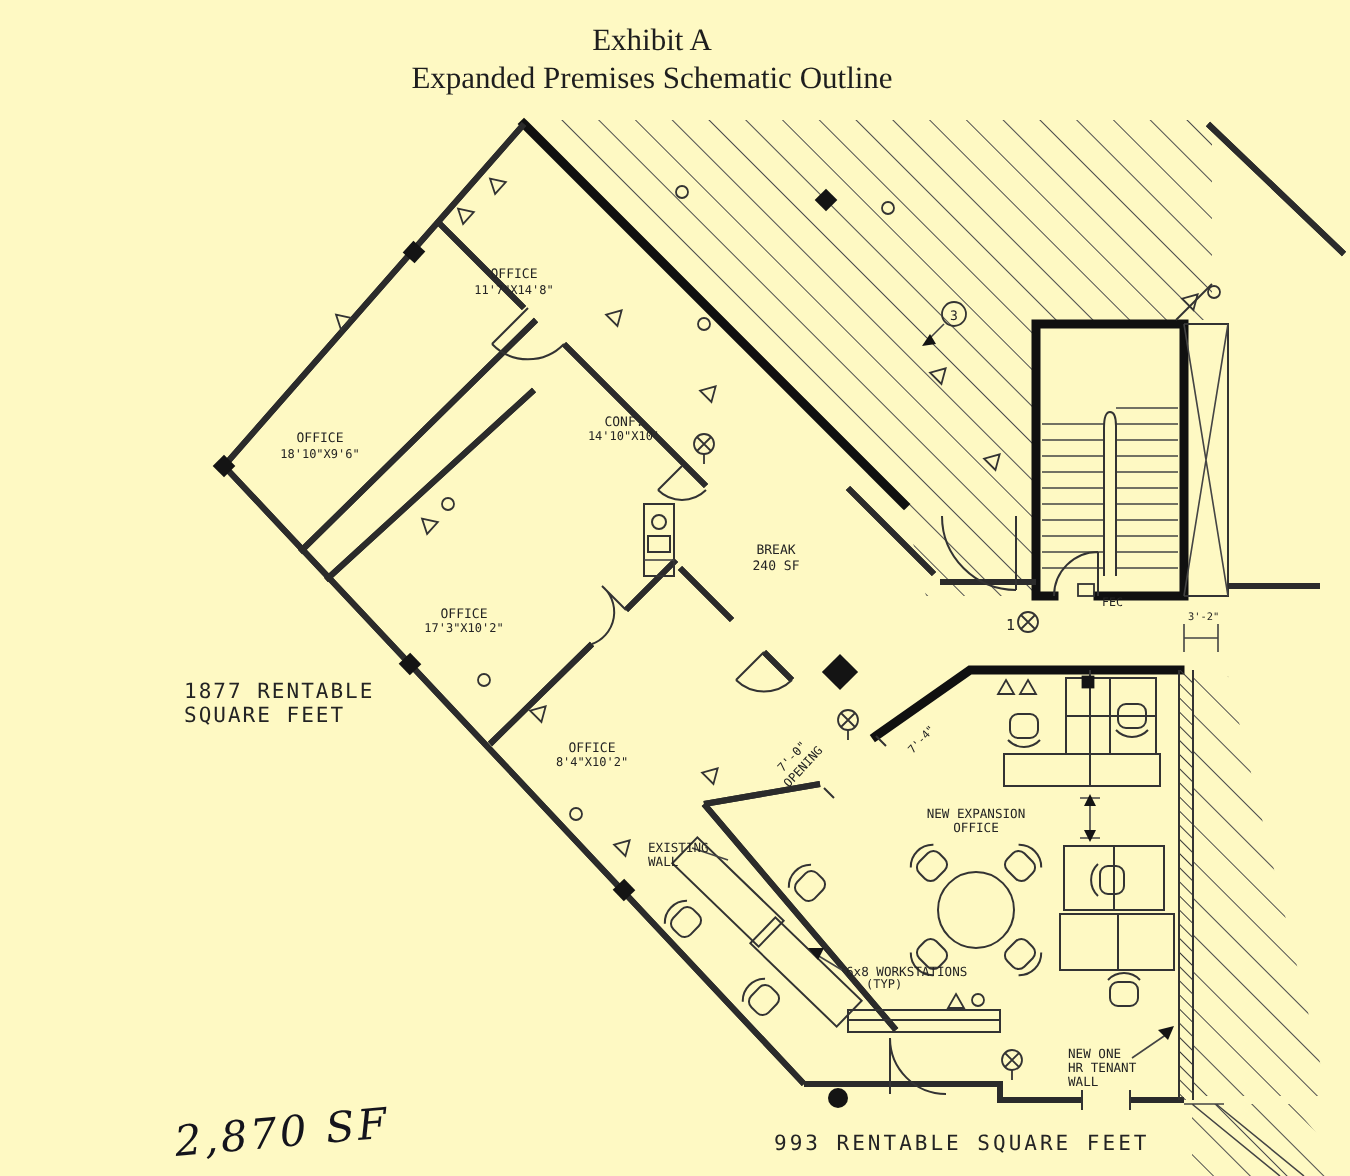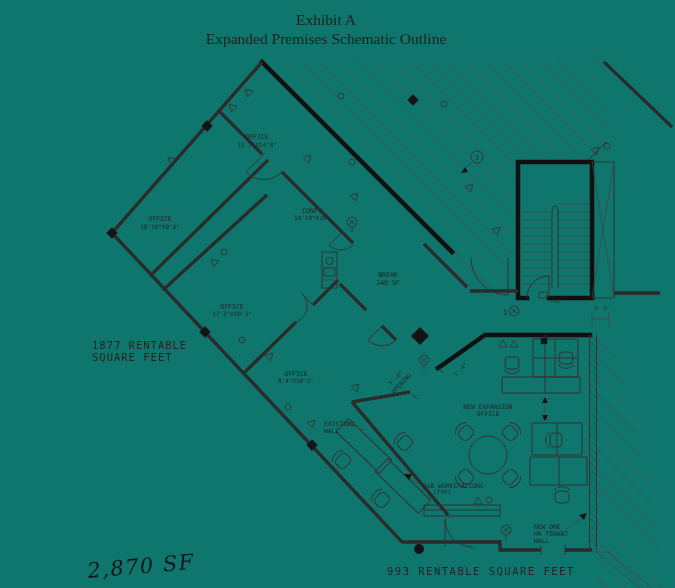--- a/index.html
+++ b/index.html
@@ -1,16 +1,16 @@
 <!DOCTYPE html>
 <html><head>
 <meta charset="utf-8">
 <style>
   html,body{margin:0;padding:0;background:#e8e8e8;}
-  .page{width:675px;height:588px;background:#0f766e;position:relative;overflow:hidden;
+  .page{width:675px;height:588px;background:#fef9c3;position:relative;overflow:hidden;
         font-family:"Liberation Sans",sans-serif;}
   svg{position:absolute;left:0;top:0;}
   text{fill:#1e1e1e;}
   .serif{font-family:"Liberation Serif",serif;}
   .cad{font-family:"DejaVu Sans Mono",monospace;fill:#242424;}
   .hand{font-family:"DejaVu Serif",serif;font-style:italic;fill:#14141c;}
   .tw{stroke:#101010;stroke-width:4.5;fill:none;stroke-linecap:square;}
   .dwo{stroke:#2b2b2b;stroke-width:3;fill:none;stroke-linecap:butt;}
   .dwi{stroke:#ffffff;stroke-width:1.5;fill:none;stroke-linecap:butt;}
   .thin{stroke:#333;stroke-width:1;fill:none;}

